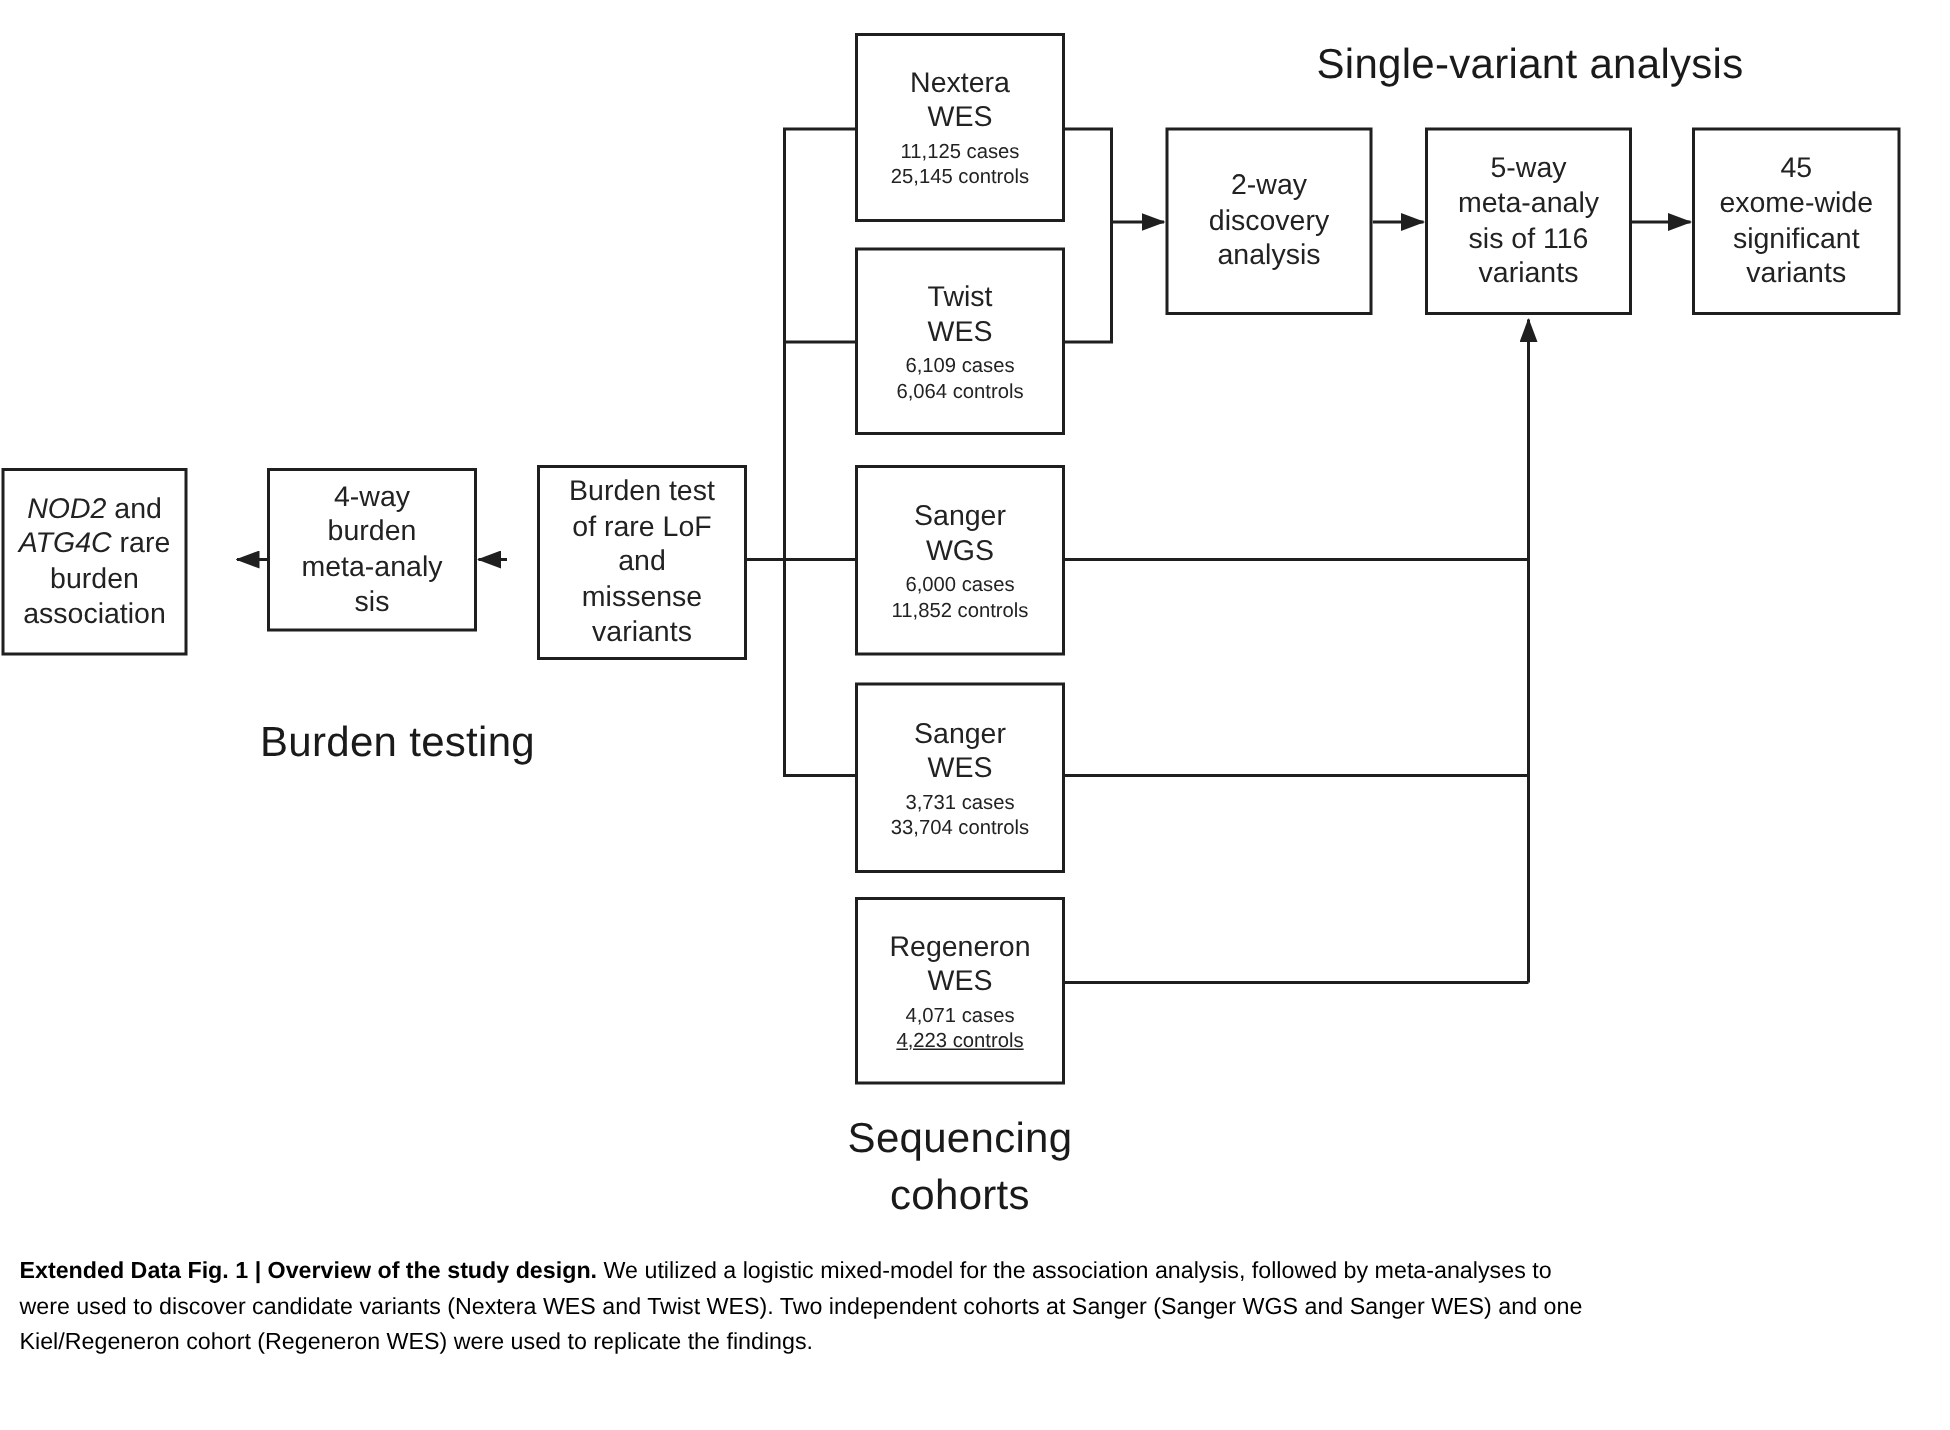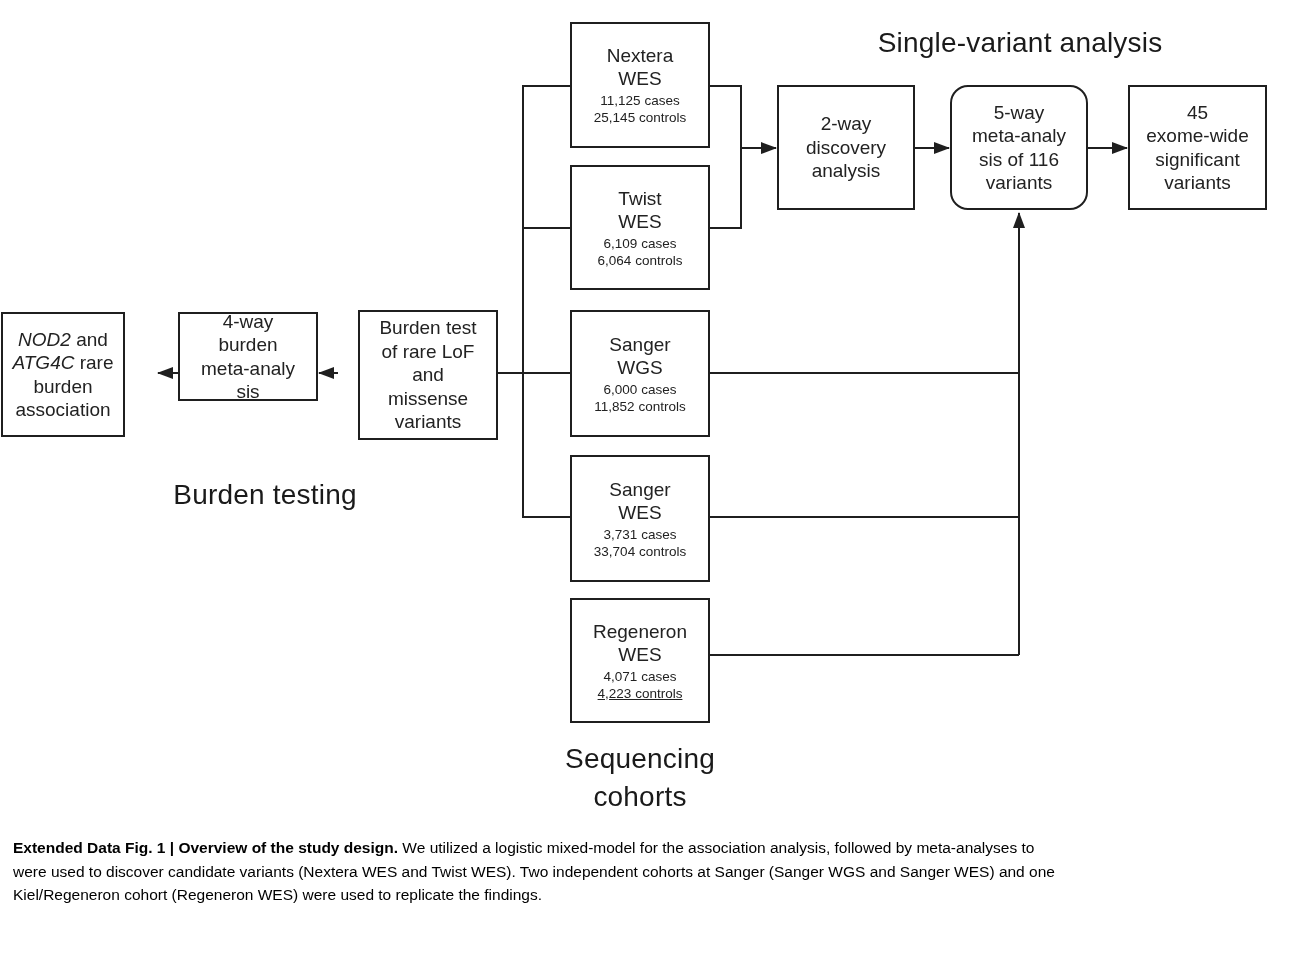--- a/index.html
+++ b/index.html
@@ -113,42 +113,42 @@
     <div class="stats">4,071 cases</div>
     <div class="stats" style="margin-top:0;text-decoration:underline;">4,223 controls</div>
   </div>
 
   <div class="box" style="left:777px;top:85px;width:138px;height:125px;">
     <div class="line">2-way</div>
     <div class="line">discovery</div>
     <div class="line">analysis</div>
   </div>
 
-  <div class="box" style="left:950px;top:85px;width:138px;height:125px;border-radius:18px;">
+  <div class="box" style="left:950px;top:85px;width:138px;height:125px;">
     <div class="line">5-way</div>
     <div class="line">meta-analy</div>
     <div class="line">sis of 116</div>
     <div class="line">variants</div>
   </div>
 
   <div class="box" style="left:1128px;top:85px;width:139px;height:125px;">
     <div class="line">45</div>
     <div class="line">exome-wide</div>
     <div class="line">significant</div>
     <div class="line">variants</div>
   </div>
 
   <div class="box" style="left:1px;top:312px;width:124px;height:125px;">
     <div class="line"><span class="it">NOD2</span><span> and</span></div>
     <div class="line"><span class="it">ATG4C</span><span> rare</span></div>
     <div class="line">burden</div>
     <div class="line">association</div>
   </div>
 
-  <div class="box" style="left:178px;top:312px;width:140px;height:89px;justify-content:center;">
+  <div class="box" style="left:178px;top:312px;width:140px;height:109px;justify-content:center;">
     <div class="line">4-way</div>
     <div class="line">burden</div>
     <div class="line">meta-analy</div>
     <div class="line">sis</div>
   </div>
 
   <div class="box" style="left:338px;top:310px;width:140px;height:130px;margin-left:20px;">
     <div class="line">Burden test</div>
     <div class="line">of rare LoF</div>
     <div class="line">and</div>

